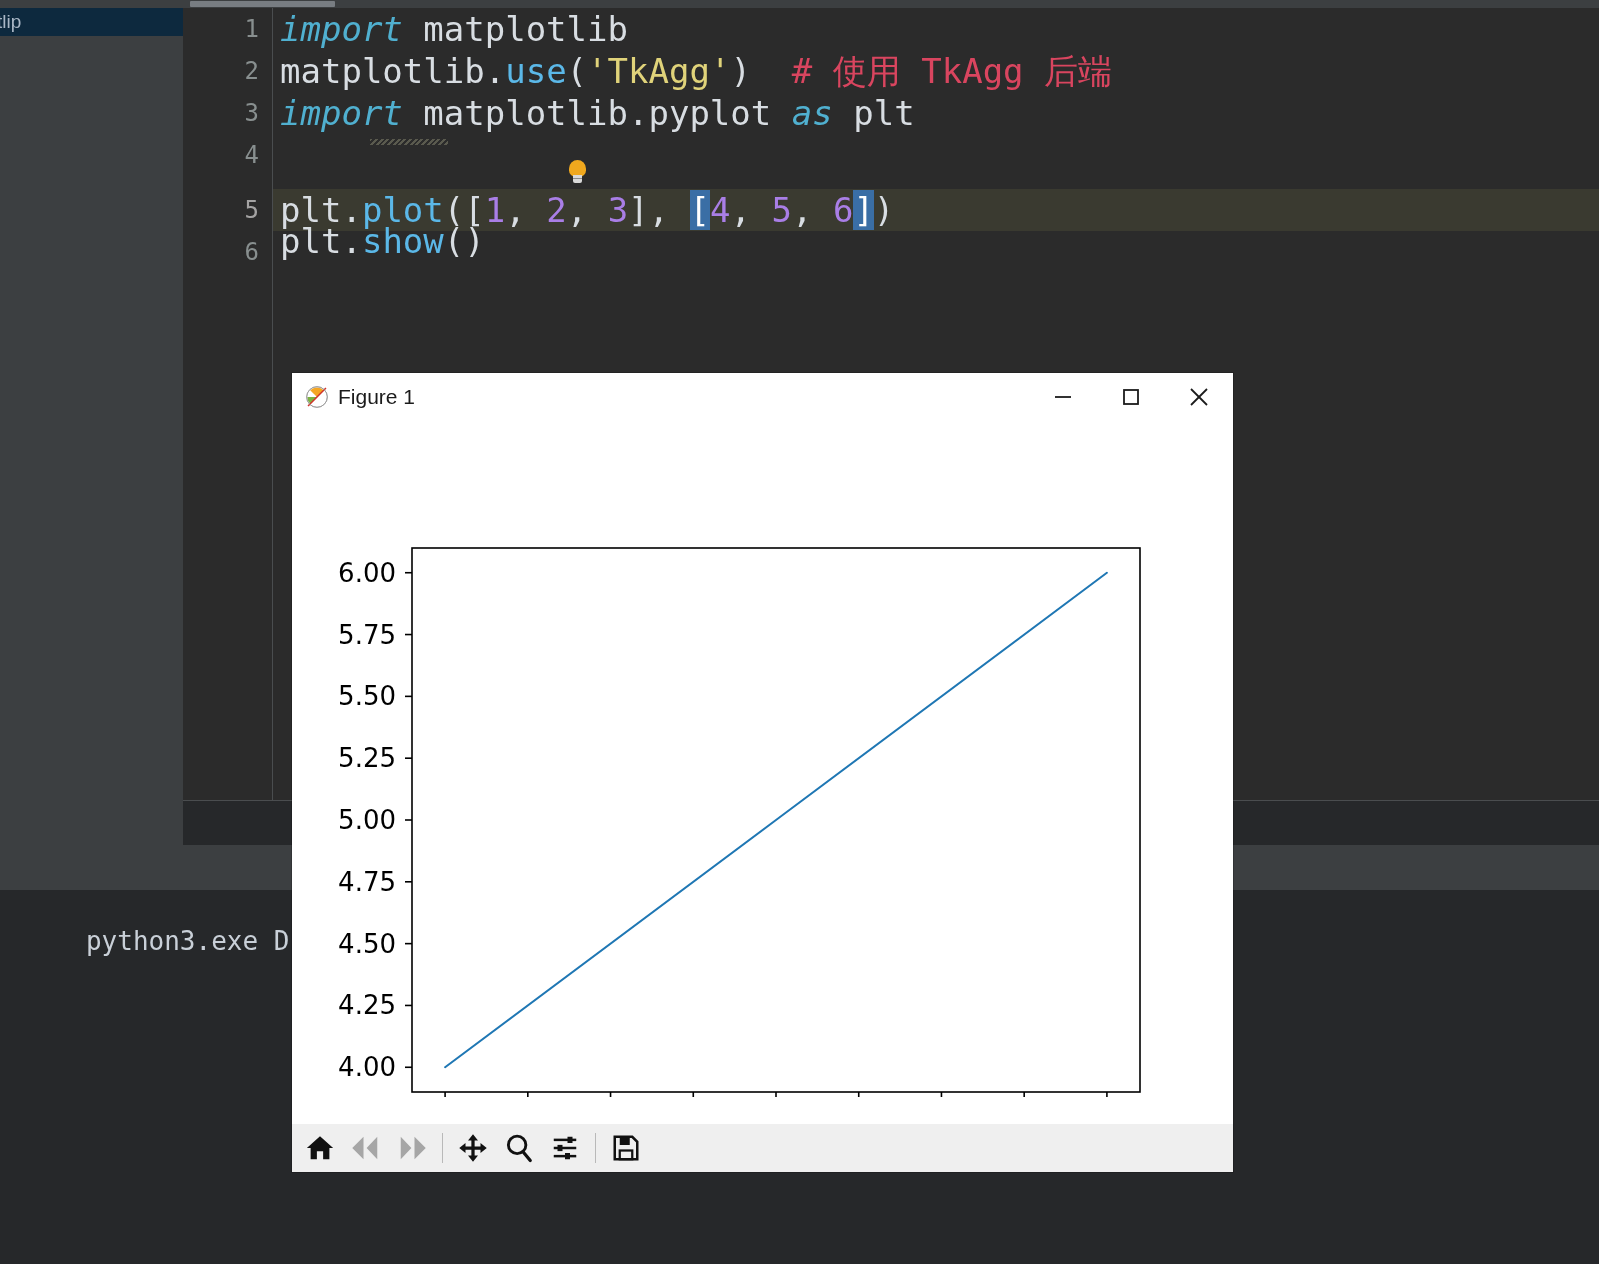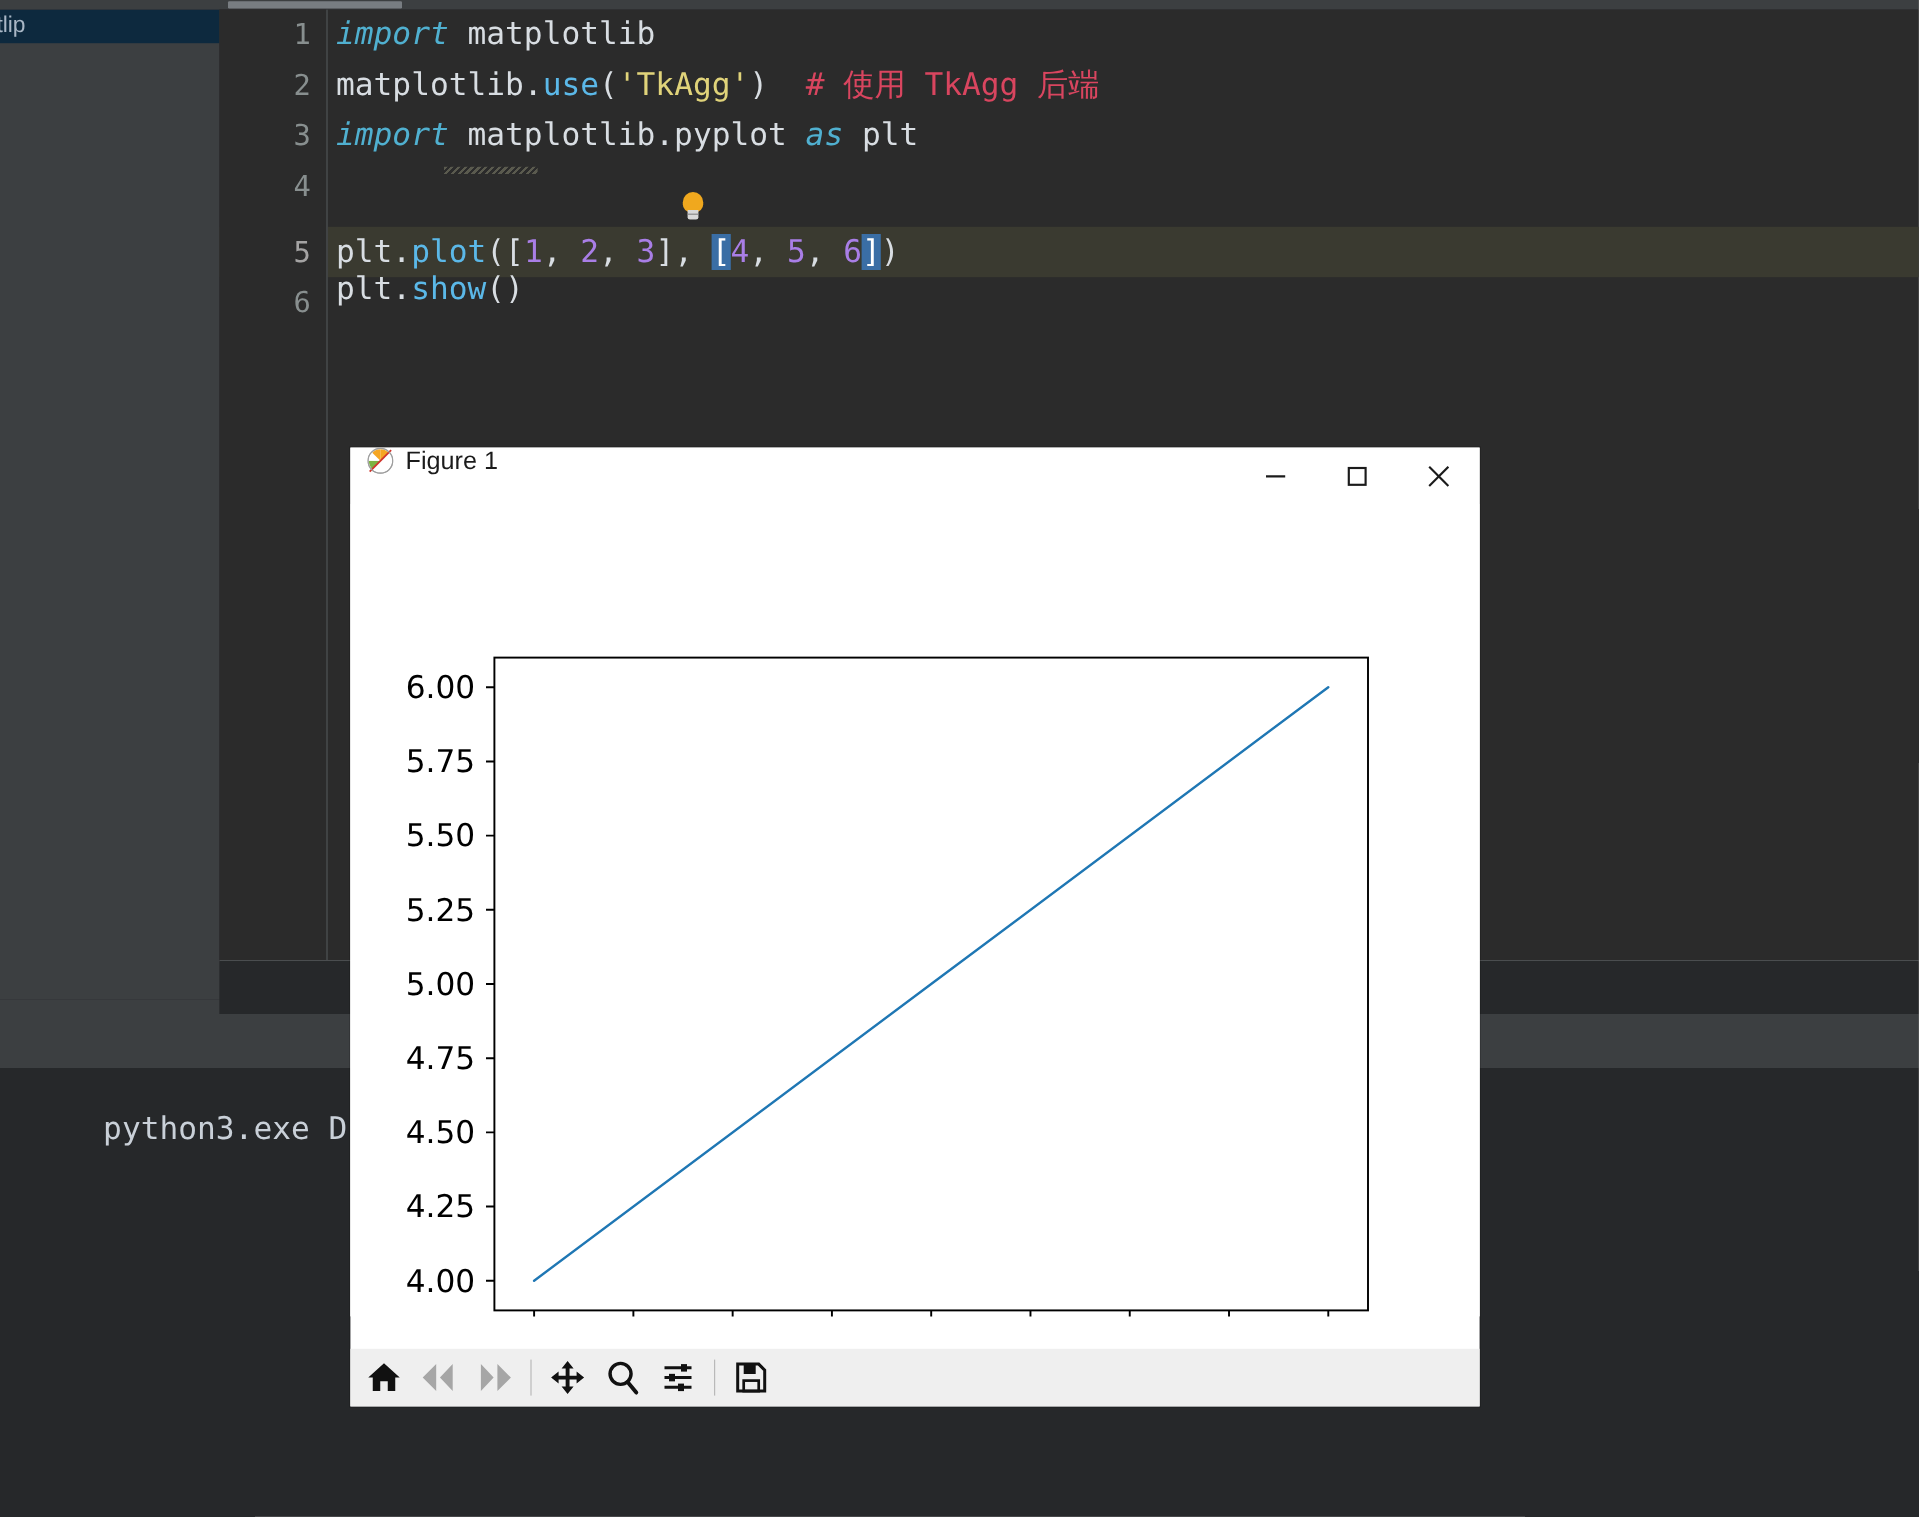--- a/index.html
+++ b/index.html
@@ -115,21 +115,21 @@
     left: 90px; top: 0;
     width: 1326px; height: 792px;
   }
   .code-line {
     position: absolute;
     left: 7px;
     height: 42px;
     line-height: 42px;
     white-space: pre;
     font-family: "DejaVu Sans Mono", monospace;
-    font-size: 26px;
+    font-size: 34px;
     color: #c8cdd2;
   }
 
   
   .t-kw      { color: #50b0d0; font-style: italic; }
   .t-plain   { color: #d8dde2; }
   .t-fn      { color: #5bb8e8; }
   .t-str     { color: #e0d37a; }
   .t-num     { color: #a97ee6; }
   .t-comment { color: #d9455f; }
@@ -222,20 +222,21 @@
     width: 941px; height: 799px;
     background: #ffffff;
     box-shadow: 0 0 0 1px rgba(0,0,0,0.18);
   }
   .fig-titlebar {
     position: absolute;
     left: 0; top: 0;
     width: 941px; height: 47px;
     background: #ffffff;
     display: flex;
+    align-items: center;
   }
   .fig-icon {
     width: 22px; height: 22px;
     margin-left: 14px;
     flex: 0 0 auto;
   }
   .fig-title {
     margin-left: 10px;
     font-size: 21px;
     color: #1b1b1b;

